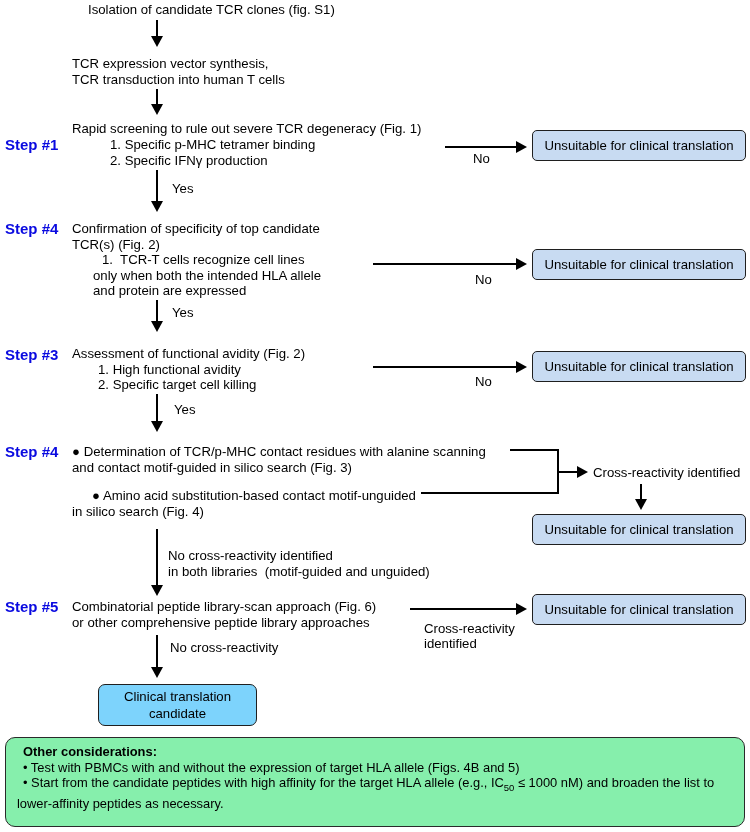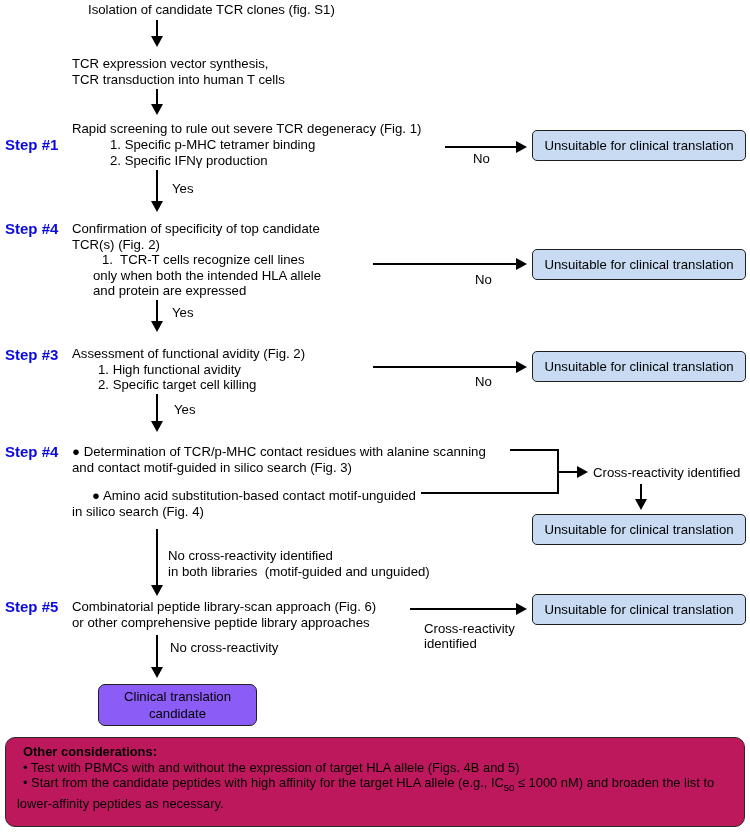--- a/index.html
+++ b/index.html
@@ -20,25 +20,25 @@
     border-top:6px solid transparent;border-bottom:6px solid transparent;border-left:11px solid #000;}
   
   .lh{position:absolute;height:2px;background:#000;}
   .lv{position:absolute;width:2px;background:#000;}
 
   
   .bluebox{position:absolute;left:532px;width:214px;height:31px;box-sizing:border-box;
     background:#C8DBF2;border:1.5px solid #1f1f1f;border-radius:5px;
     display:flex;align-items:center;justify-content:center;font-size:13.2px;white-space:pre;}
   .greenbox{position:absolute;left:98px;top:684px;width:159px;height:42px;box-sizing:border-box;
-    background:#8b5cf6;border:1.5px solid #1f1f1f;border-radius:7px;
+    background:#7dd3fc;border:1.5px solid #1f1f1f;border-radius:7px;
     display:flex;flex-direction:column;align-items:center;justify-content:center;
     font-size:13.2px;line-height:17px;white-space:pre;}
   .yellowbox{position:absolute;left:5px;top:737px;width:740px;height:90px;box-sizing:border-box;
-    background:#be185d;border:1.5px solid #2a2a2a;border-radius:10px;
+    background:#86efac;border:1.5px solid #2a2a2a;border-radius:10px;
     padding:6px 8px 0 17px;font-size:12.9px;line-height:15.7px;}
   .yline{white-space:pre;}
   .yhead{font-weight:bold;}
   .ycont{margin-left:-6px;}
   .yellowbox sub{font-size:9.5px;}
 
   
   .p-t-start{left:88px;top:2px;}
   .p-a1{left:156px;top:20px;height:16px;}
   .p-t-vec1{left:72px;top:56px;}

